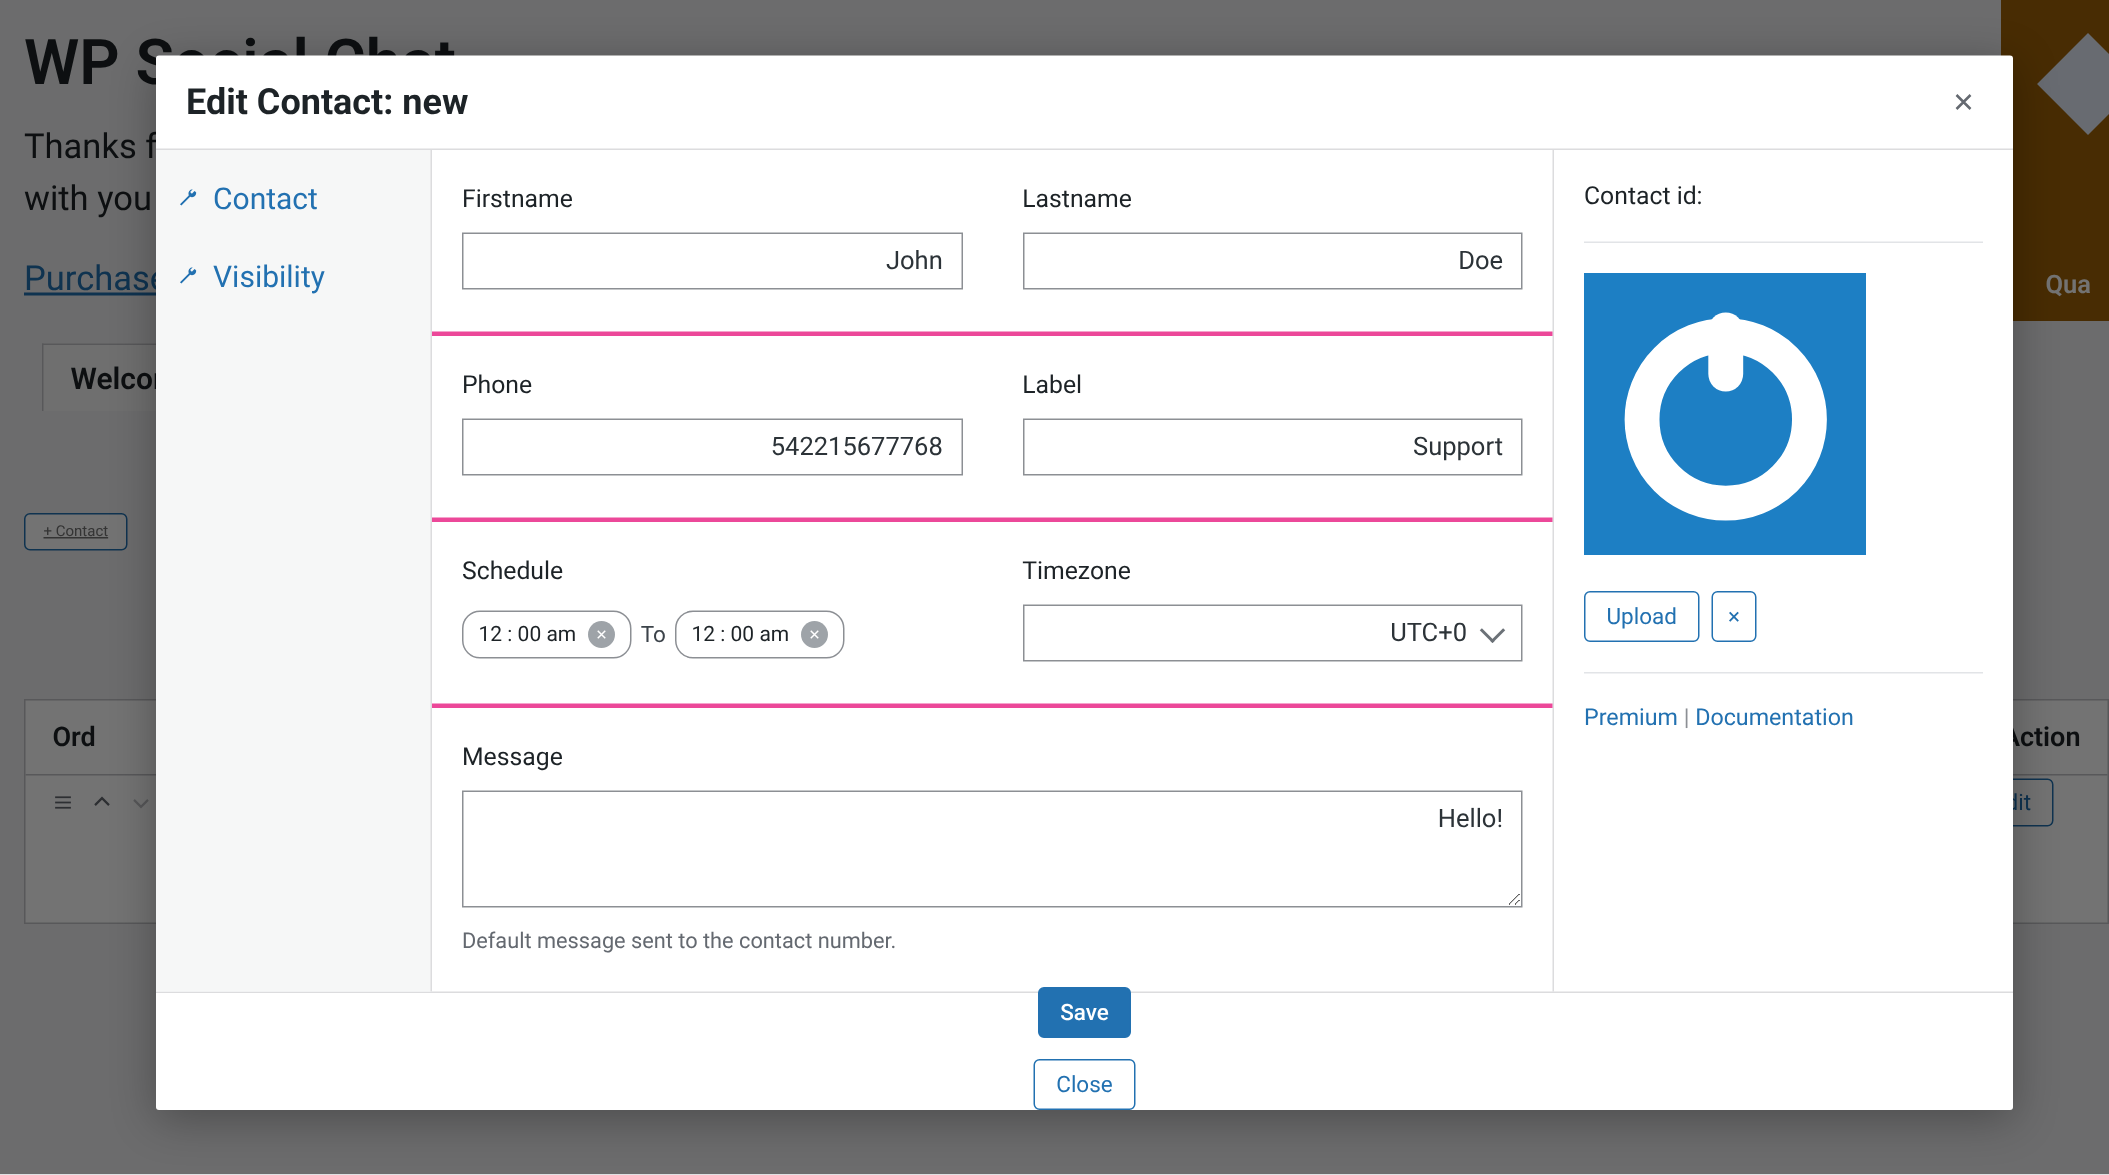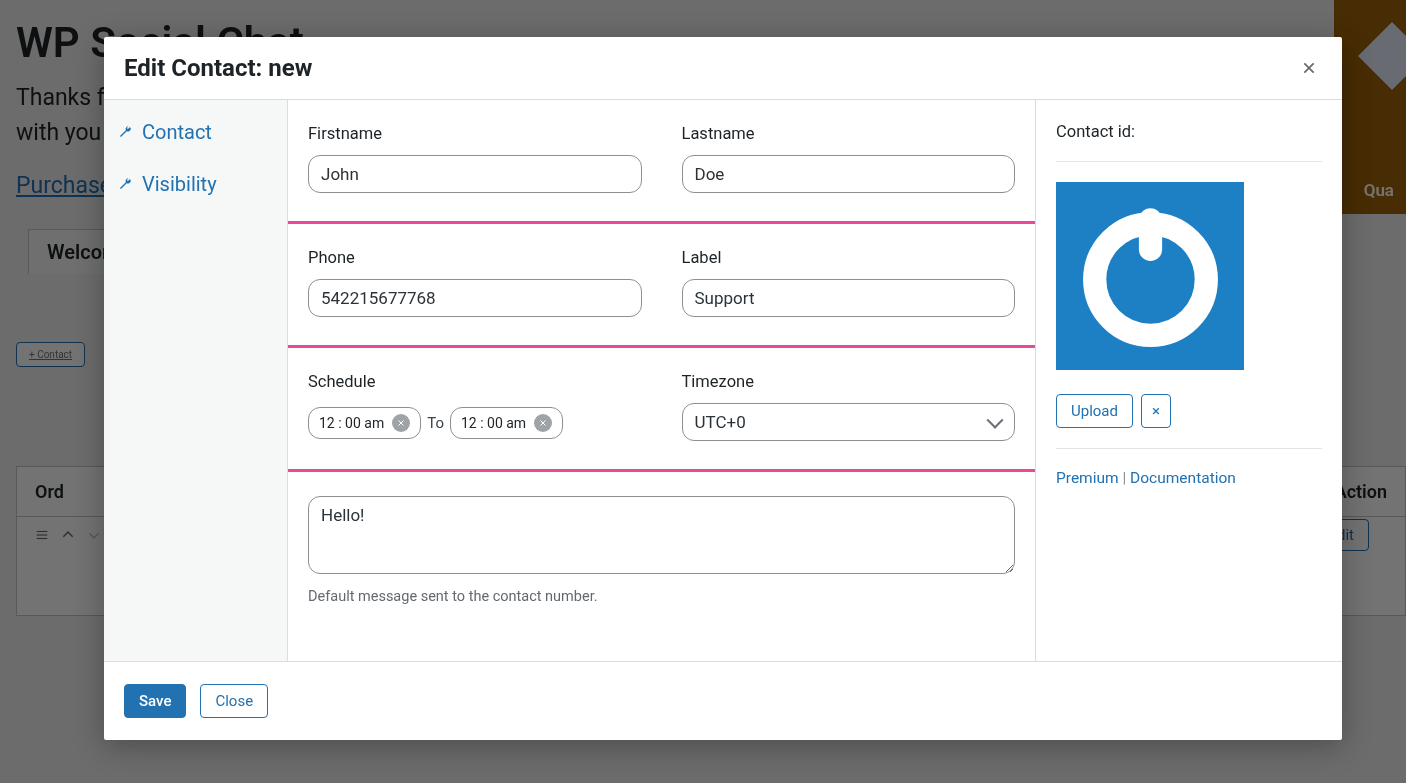--- a/index.html
+++ b/index.html
@@ -70,21 +70,21 @@
   .m-scroll::-webkit-scrollbar-thumb { background:#c1c1c1; }
   .m-scroll::-webkit-scrollbar-button:single-button {
     background:#f0f0f0; height:18px; width:18px; display:block;
   }
 
   .section { border-bottom:3px solid #ec4899; padding:24px 20px 28px; display:flex; gap:40px;}
   .field { flex:1 1 0; display:flex; flex-direction:column; }
   .field label { font-size:16.5px; color:#1d2327; margin-bottom:12px; }
   .field input[type=text], .field select, .field textarea {
     width:100%; font-size:17px; padding:8px 12px;
-    border:1px solid #8c8f94; border-radius:12px; background:#fff; color:#2c3338; font-family:inherit;
+    border:1px solid #8c8f94; border-radius:0; background:#fff; color:#2c3338; font-family:inherit;text-align:right;
   }
   textarea { resize:both; height:78px;}
   .helper { font-size:14.5px; color:#646970; margin-top:14px;}
 
   .timebox {
     display:inline-flex; align-items:center; gap:8px;
     border:1px solid #8c8f94; border-radius:12px; padding:6px 10px; font-size:14px; background:#fff;
     cursor:text;
   }
   .tb-clear { width:18px; height:18px; border-radius:50%; background:#9ea3a8; display:flex; align-items:center; justify-content:center; cursor:pointer;}
@@ -103,21 +103,21 @@
   .btn { display:inline-flex; align-items:center; justify-content:center;
     border:1px solid #2271b1; color:#2271b1; background:#fff; border-radius:4px;
     padding:7px 14px; font-size:15px; cursor:pointer; }
   .btn.sm { padding:7px 10px;}
   .btn-row { margin-top:24px; display:flex; gap:8px;}
   .rlinks { font-size:15.5px; }
   .rlinks a { color:#2271b1; text-decoration:none;}
   .rsep { color:#8c8f94; }
 
   
-  .modal-footer { height:78px; display:flex; align-items:center; gap:14px; padding:0 20px;}
+  .modal-footer { height:78px; display:flex; align-items:center; justify-content:flex-end; gap:14px; padding:0 20px;flex-direction:column;}
   .btn.primary { background:#2271b1; color:#fff; border-color:#2271b1; font-weight:500;}
   .btn.secondary { background:#fff; color:#2271b1;}
 
   .select-wrap { position:relative; }
   .select-wrap:after {
     content:""; position:absolute; right:14px; top:50%; width:10px; height:10px;
     border-right:2px solid #6b7177; border-bottom:2px solid #6b7177; transform:translateY(-65%) rotate(45deg);
     pointer-events:none;
   }
   select.nude { appearance:none; -webkit-appearance:none; background:#fff; padding-right:36px;}
@@ -254,20 +254,21 @@
               <div class="select-wrap">
                 <select class="nude">
                   <option>UTC+0</option>
                 </select>
               </div>
             </div>
           </div>
 
           <div class="section" style="display:block; border-bottom:none;">
             <div class="field" style="width:100%">
+              <label>Message</label>
               <textarea style="">Hello!</textarea>
               <div class="helper">Default message sent to the contact number.</div>
             </div>
           </div>
 
           <div style="height:40px"></div>
 
         </div>
       </div>
 

